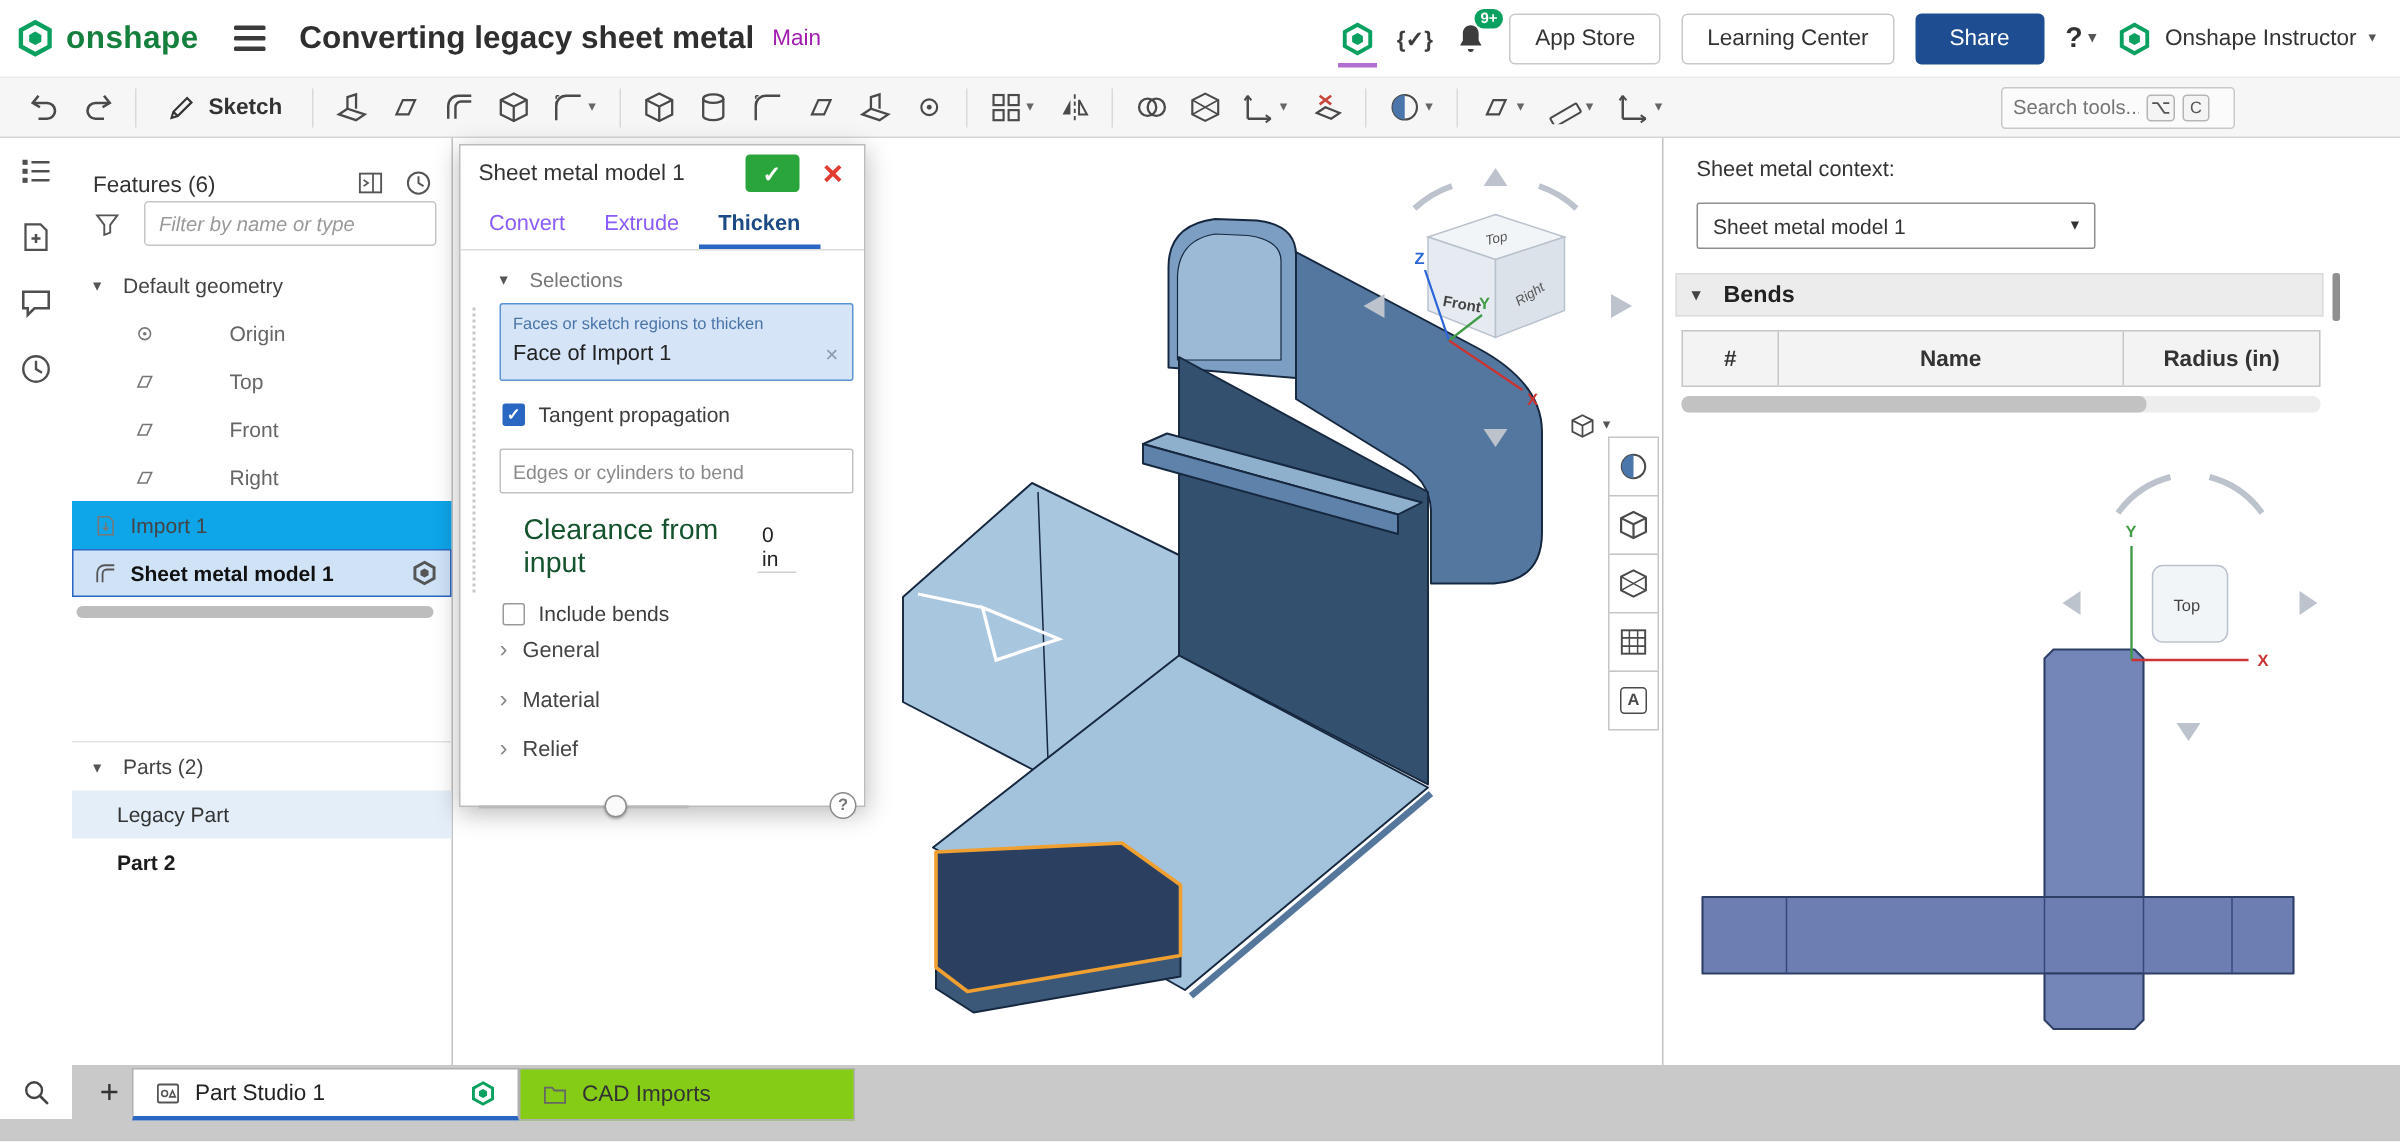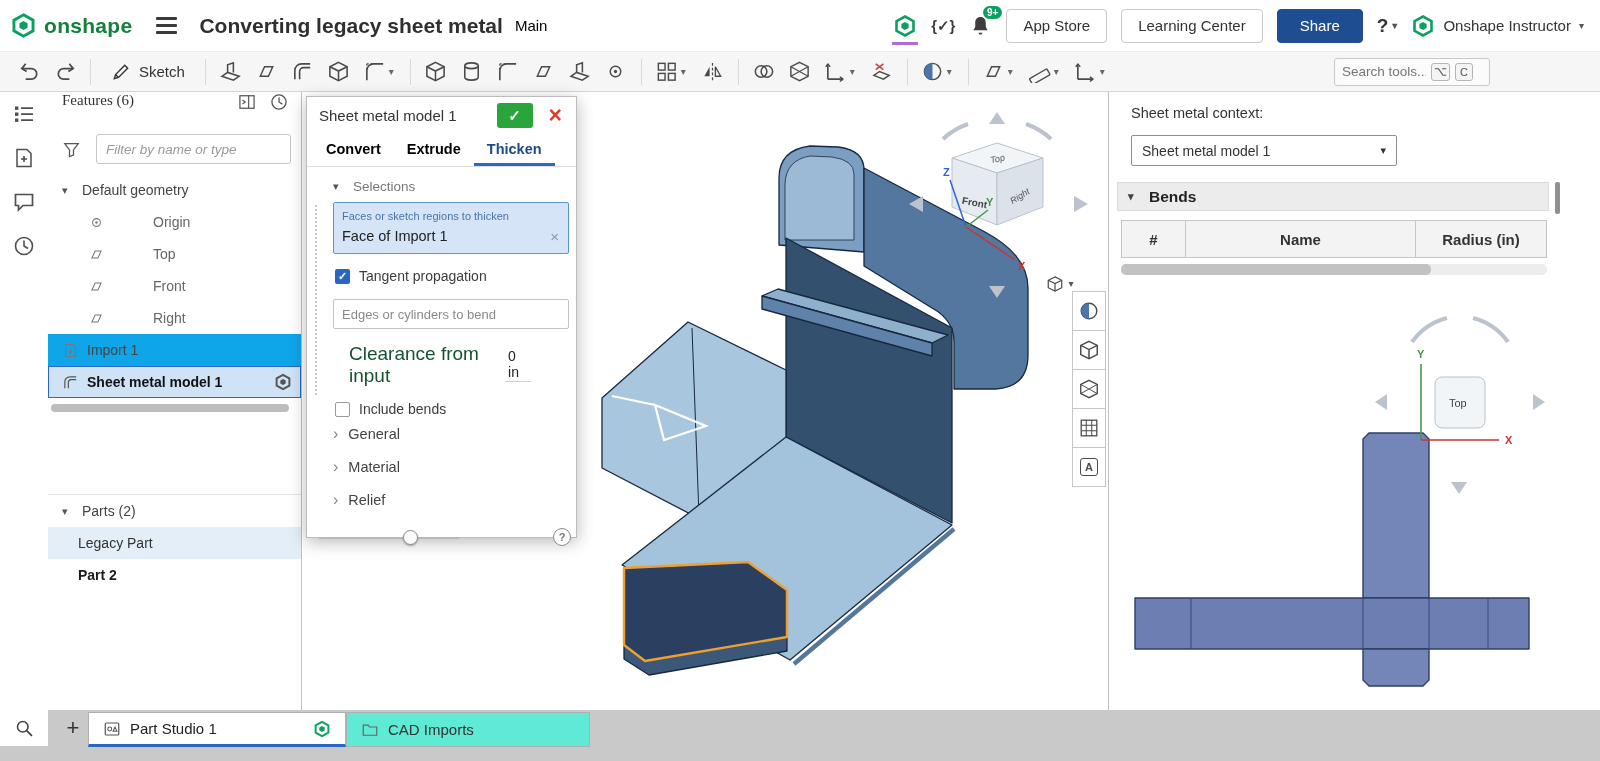--- a/index.html
+++ b/index.html
@@ -5,49 +5,49 @@
 *{margin:0;padding:0;box-sizing:border-box;}
 html,body{width:1600px;height:761px;font-family:"Liberation Sans",sans-serif;background:#fff;overflow:hidden;position:relative;font-size:14px;color:#333;}
 svg.ic{display:block;}
 
 .topbar{position:absolute;top:0;left:0;right:0;height:52px;background:#fff;display:flex;align-items:center;padding:0 14px 0 10px;border-bottom:1px solid #ececec;z-index:40;}
 .logo{display:flex;align-items:center;gap:7px;}
 .logo-text{font-size:21px;font-weight:700;color:#15803d;letter-spacing:.3px;}
 .hamburger{margin-left:24px;display:flex;flex-direction:column;gap:4px;cursor:pointer;}
 .hamburger span{width:21px;height:3px;background:#3a3a3a;border-radius:1px;}
 .doc-title{margin-left:22px;font-size:21px;font-weight:700;color:#2f2f2f;white-space:nowrap;}
-.doc-workspace{margin-left:12px;font-size:15px;color:#000000;}
+.doc-workspace{margin-left:12px;font-size:15px;color:#a21caf;}
 .topbar-right{margin-left:auto;display:flex;align-items:center;gap:14px;}
 .doc-hex{position:relative;height:30px;display:flex;align-items:center;}
 .doc-hex::after{content:"";position:absolute;left:-1px;right:-1px;bottom:-4px;height:3px;background:#b06fd0;}
 .versions{font-size:15px;font-weight:700;color:#3d3d3d;}
 .bell-wrap{position:relative;color:#3d3d3d;}
 .badge{position:absolute;top:-8px;right:-10px;background:#0aa05f;color:#fff;font-size:10px;font-weight:700;border-radius:8px;padding:1.5px 4px;line-height:1;}
 .tb-btn{height:34px;padding:0 16px;border:1px solid #c9c9c9;border-radius:4px;background:#fff;font-size:15px;color:#333;font-family:inherit;white-space:nowrap;}
 .share-btn{background:#1e4e91;border-color:#1e4e91;color:#fff;padding:0 22px;}
 .help{display:flex;align-items:center;gap:4px;font-size:19px;font-weight:700;color:#333;}
 .account{display:flex;align-items:center;gap:8px;font-size:15px;color:#333;margin-right:2px;}
 .chev{font-size:10px;color:#555;line-height:1;}
 
 .toolbar{position:absolute;top:52px;left:0;right:0;height:40px;background:#f6f6f6;border-bottom:1px solid #d6d6d6;display:flex;align-items:center;padding:0 12px;gap:2px;z-index:35;}
 .tool{width:34px;height:32px;display:flex;align-items:center;justify-content:center;border-radius:3px;color:#4a4a4a;background:transparent;border:none;}
 .tool svg{width:23px;height:23px;}
 .tool-chev{width:13px;margin-left:-5px;color:#666;}
-.sketch{display:flex;align-items:center;gap:8px;padding:0 12px;height:32px;font-size:15px;color:#333;background:none;border:none;font-family:inherit;}
+.sketch{display:flex;align-items:center;gap:8px;padding:0 12px;height:32px;font-size:15px;color:#333;background:none;border:none;font-family:inherit;font-weight:bold;}
 .tsep{width:1px;height:26px;background:#d9d9d9;margin:0 6px;flex:none;}
 .search-tools{margin-left:auto;margin-right:98px;width:156px;height:28px;border:1px solid #c9c9c9;border-radius:3px;background:#fbfbfb;display:flex;align-items:center;padding:0 7px;gap:5px;}
 .search-tools input{border:none;outline:none;background:transparent;font-size:13.5px;color:#666;width:84px;font-family:inherit;}
 .keycap{min-width:18px;height:18px;border:1px solid #b5b5b5;border-radius:3px;background:#f4f4f4;display:flex;align-items:center;justify-content:center;font-size:11px;color:#555;padding:0 2px;}
 
 .left-strip{position:absolute;left:0;top:92px;width:48px;bottom:51px;background:#fff;z-index:30;}
 .ls-btn{width:48px;height:44px;display:flex;align-items:center;justify-content:center;color:#4f4f4f;background:none;border:none;}
 .ls-btn svg{width:24px;height:24px;}
 
 .features{position:absolute;left:48px;top:92px;width:254px;bottom:51px;background:#fff;border-right:1px solid #c2c2c2;z-index:30;}
-.f-head{height:40px;display:flex;align-items:flex-start;padding:0 12px 0 14px;font-family:Liberation Serif, serif;}
+.f-head{height:40px;display:flex;align-items:flex-end;padding:0 12px 0 14px;}
 .f-title{font-size:15px;color:#333;}
 .f-head-icons{margin-left:auto;display:flex;gap:12px;color:#555;}
 .f-head-icons svg{width:20px;height:20px;}
 .f-filter{display:flex;align-items:center;gap:15px;padding:2px 10px 10px 14px;color:#555;}
 .f-filter svg{width:19px;height:19px;flex:none;}
 .f-filter input{flex:1;min-width:0;height:30px;border:1px solid #c6c6c6;border-radius:3px;padding:0 9px;font-size:13.5px;font-family:inherit;color:#444;}
 .f-filter input::placeholder{font-style:italic;color:#9a9a9a;}
 .f-row{height:32px;display:flex;align-items:center;gap:8px;padding:0 8px 0 14px;color:#444;font-size:14px;}
 .tree-chev{font-size:11px;color:#555;width:12px;flex:none;}
 .f-child{padding-left:40px;color:#666;gap:48px;}
@@ -72,21 +72,21 @@
 .vp-btn svg{width:22px;height:22px;}
 .vp-btn .abox{width:18px;height:18px;border:1.4px solid #4a4a4a;border-radius:3px;display:flex;align-items:center;justify-content:center;font-size:11px;font-weight:700;color:#4a4a4a;}
 
 .dialog{position:absolute;left:306px;top:96px;width:271px;height:442px;background:#fff;border:1px solid #bcbcbc;box-shadow:0 4px 16px rgba(0,0,0,.28);z-index:45;}
 .d-handle{position:absolute;left:8px;top:108px;height:190px;border-left:2px dotted #c9c9c9;}
 .d-head{height:37px;display:flex;align-items:center;padding:0 10px 0 12px;gap:12px;}
 .d-title{font-size:15px;color:#333;flex:1;white-space:nowrap;}
 .d-accept{width:36px;height:25px;background:#2aa53c;border-radius:3px;color:#fff;display:flex;align-items:center;justify-content:center;font-size:15px;font-weight:700;border:none;}
 .d-cancel{font-size:23px;font-weight:700;color:#e23b30;background:none;border:none;line-height:1;padding:0 4px;}
 .d-tabs{display:flex;border-bottom:1px solid #ddd;padding:0 6px;}
-.d-tab{padding:7px 13px 6px;font-size:14.5px;color:#000000;border:none;background:none;font-family:inherit;border-bottom:3px solid transparent;font-weight:bold;}
+.d-tab{padding:7px 13px 6px;font-size:14.5px;color:#8b5cf6;border:none;background:none;font-family:inherit;border-bottom:3px solid transparent;}
 .d-tab.active{color:#1c4a85;font-weight:700;border-bottom-color:#2a67c2;}
 .d-body{padding:8px 7px 0 26px;position:relative;}
 .d-sec-head{display:flex;align-items:center;gap:8px;color:#777;font-size:13.5px;padding:4px 0 8px;}
 .sel-box{background:#d5e4f6;border:1px solid #5b93d6;border-radius:2px;padding:7px 8px 9px;position:relative;}
 .sel-hint{font-size:11px;color:#4a74a8;margin-bottom:6px;}
 .sel-value{font-size:14.5px;color:#222;}
 .sel-x{position:absolute;right:9px;bottom:9px;color:#8a9bb0;font-size:15px;line-height:1;}
 .cb-row{display:flex;align-items:center;gap:9px;margin:14px 2px 0;}
 .cb{width:15px;height:15px;border-radius:2px;flex:none;}
 .cb.on{background:#2a67c2;color:#fff;display:flex;align-items:center;justify-content:center;font-size:11px;font-weight:700;}
@@ -117,21 +117,21 @@
 .flat-view{position:absolute;left:0;top:188px;width:492px;height:430px;}
 
 .bottombar{position:absolute;left:0;right:0;bottom:0;height:51px;background:#c9c9c9;z-index:50;}
 .bb-mag{position:absolute;left:0;top:0;width:48px;height:36px;background:#fff;display:flex;align-items:center;justify-content:center;color:#444;border:none;}
 .bb-mag svg{width:21px;height:21px;}
 .bb-plus{position:absolute;left:58px;top:2px;width:30px;height:32px;display:flex;align-items:center;justify-content:center;font-size:22px;color:#333;background:none;border:none;font-family:inherit;}
 .bb-tab{position:absolute;top:2px;height:35px;display:flex;align-items:center;gap:9px;padding:0 14px;font-size:15px;color:#222;border:1px solid #b0b0b0;font-family:inherit;}
 .bb-tab svg{width:18px;height:18px;flex:none;}
 .bb-tab1{left:88px;width:258px;background:#fff;border-bottom:3px solid #2a67c2;}
 .bb-tab1 .hex-badge{margin-left:auto;}
-.bb-tab2{left:346px;width:244px;background:#5eead4;color:#333;}
+.bb-tab2{left:346px;width:224px;background:#84cc16;color:#333;}
 .bb-tab2 svg{color:#666;}
 text{font-family:"Liberation Sans",sans-serif;}
 </style>
 </head>
 <body>
 
 <svg width="0" height="0" style="position:absolute" aria-hidden="true">
 <defs>
 <symbol id="i-hex" viewBox="0 0 24 24">
         <polygon points="12,2.5 20.5,7.2 20.5,16.8 12,21.5 3.5,16.8 3.5,7.2" fill="none" stroke="currentColor" stroke-width="2.6"></polygon>

